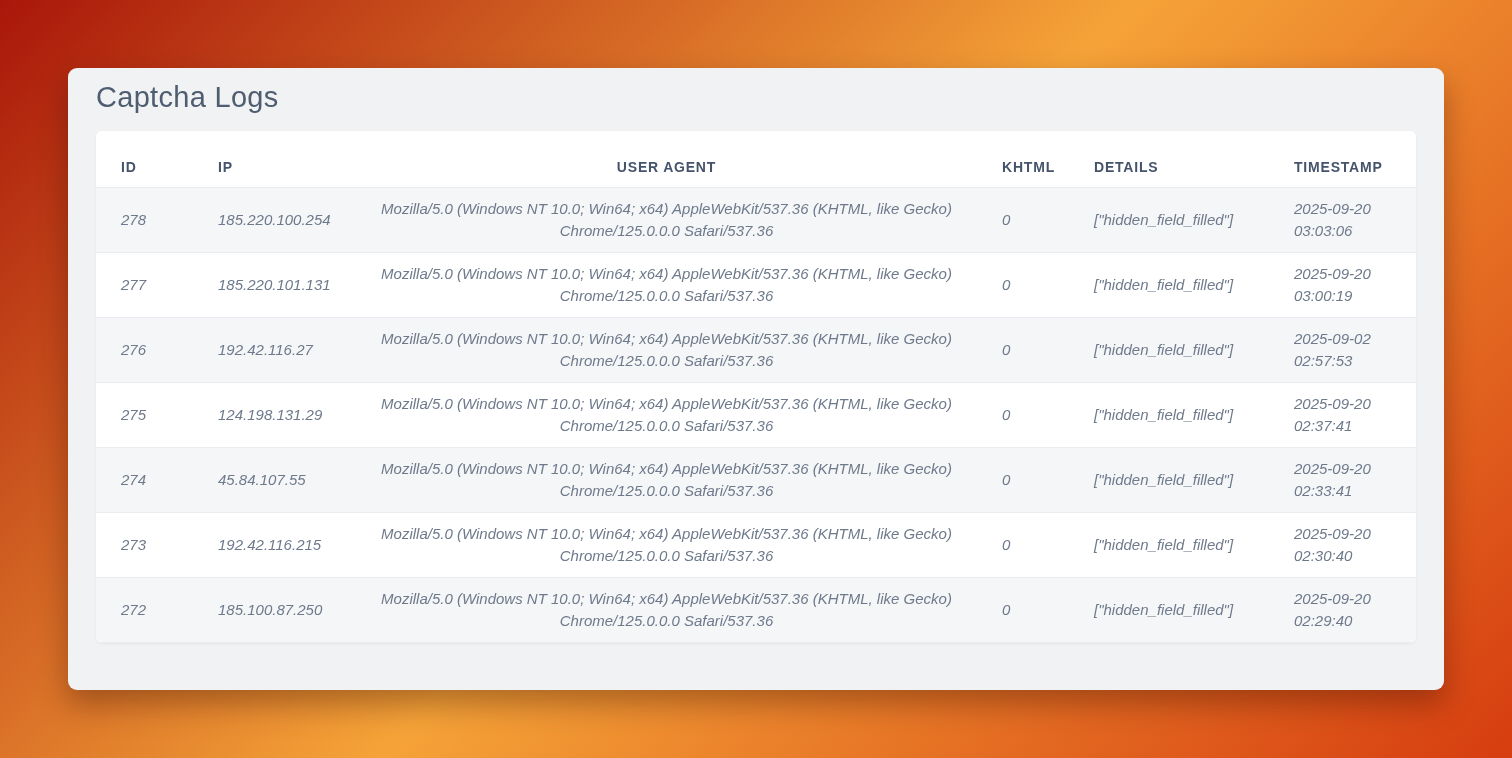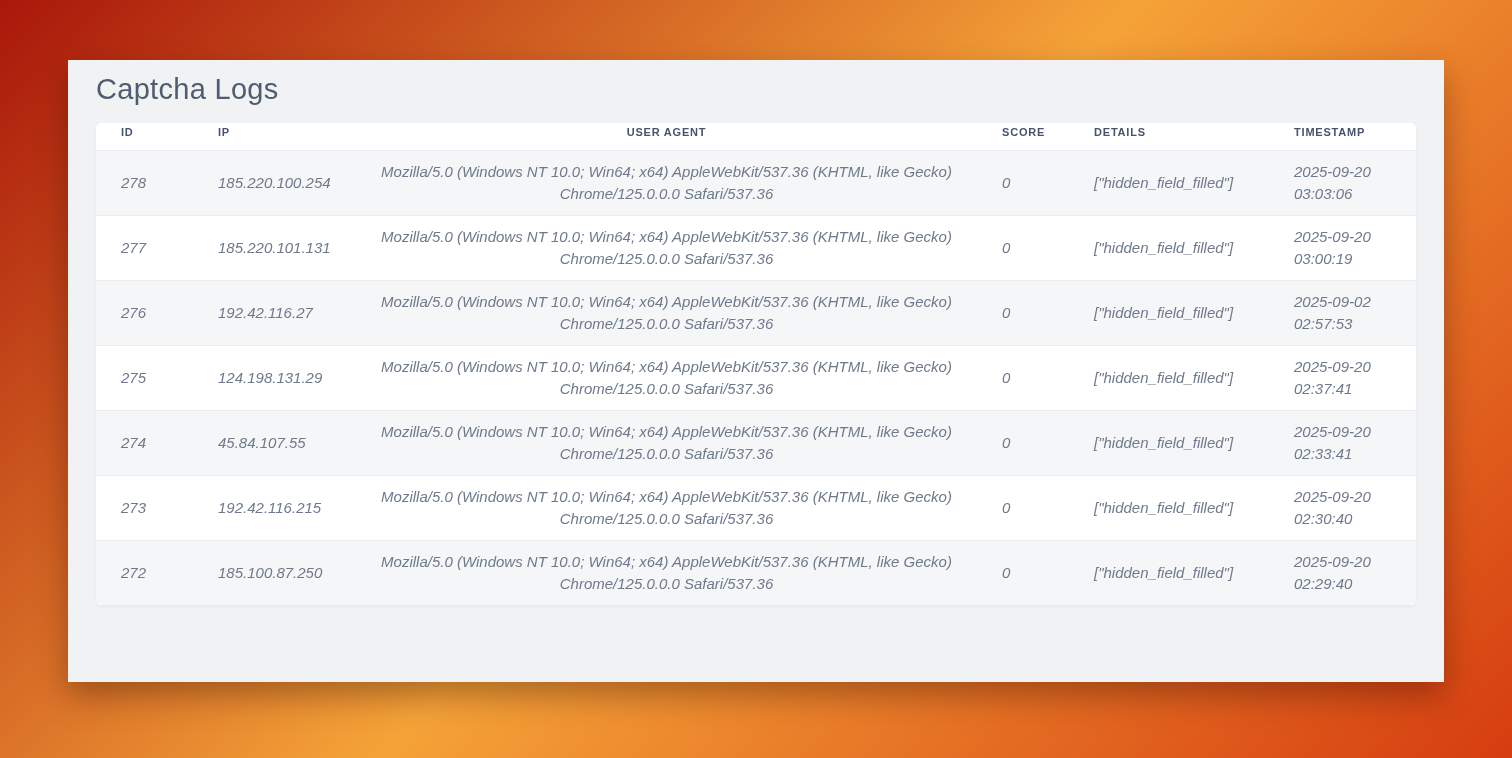--- a/index.html
+++ b/index.html
@@ -7,24 +7,24 @@
     margin: 0; padding: 0;
     width: 1512px; height: 758px;
     overflow: hidden;
     font-family: "Liberation Sans", "DejaVu Sans", sans-serif;
   }
   body {
     background: linear-gradient(135deg, #a9170a 0%, #f5a338 50%, #d63d10 100%);
   }
   .card {
     position: absolute;
-    left: 68px; top: 60px;
+    left: 68px; top: 68px;
     width: 1376px; height: 622px;
     background: #f1f2f4;
-    border-radius: 0;
+    border-radius: 9px;
     box-shadow: 0 14px 30px rgba(45, 10, 0, 0.35);
     padding: 12px 28px 0 28px;
     overflow: hidden;
   }
   .page-title {
     margin: 0 0 16px 0;
     font-size: 29px;
     line-height: 35px;
     font-weight: 500;
     letter-spacing: 0.3px;
@@ -41,26 +41,26 @@
     border-collapse: collapse;
     table-layout: fixed;
   }
   th, td {
     text-align: left;
     vertical-align: middle;
     padding: 10px 15px 10px 25px;
     border-bottom: 1px solid #eaecef;
   }
   th {
-    font-size: 11px;
+    font-size: 14px;
     font-weight: 700;
     letter-spacing: 0.8px;
     color: #45536b;
     background: #ffffff;
-    padding-top: 3px;
+    padding-top: 28px;
     padding-bottom: 12px;
     white-space: nowrap;
   }
   td {
     font-size: 15px;
     color: #6e7a8b;
     line-height: 1.45;
     word-wrap: break-word;
   }
   tbody tr { height: 65px; font-style: italic; }
@@ -79,21 +79,21 @@
 <div class="page">
   <div class="card">
     <h1 class="page-title">Captcha Logs</h1>
     <div class="table-wrap">
       <table>
         <thead>
           <tr>
               <th class="col-id">ID</th>
               <th class="col-ip">IP</th>
               <th class="col-user_agent">USER AGENT</th>
-              <th class="col-score">SCORE</th>
+              <th class="col-score">KHTML</th>
               <th class="col-details">DETAILS</th>
               <th class="col-timestamp">TIMESTAMP</th>
             </tr>
         </thead>
         <tbody>
             <tr>
               <td class="col-id">278</td>
               <td class="col-ip">185.220.100.254</td>
               <td class="col-user_agent">Mozilla/5.0 (Windows NT 10.0; Win64; x64) AppleWebKit/537.36 (KHTML, like Gecko) Chrome/125.0.0.0 Safari/537.36</td>
               <td class="col-score">0</td>

